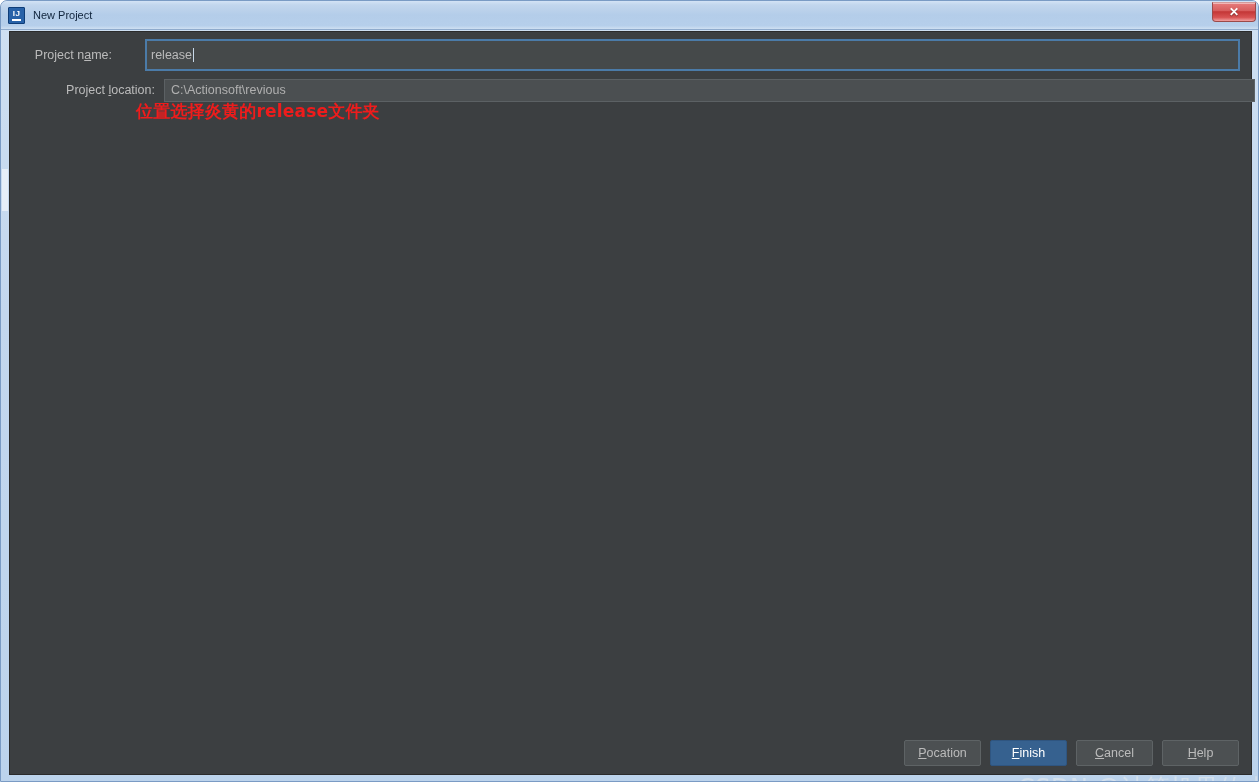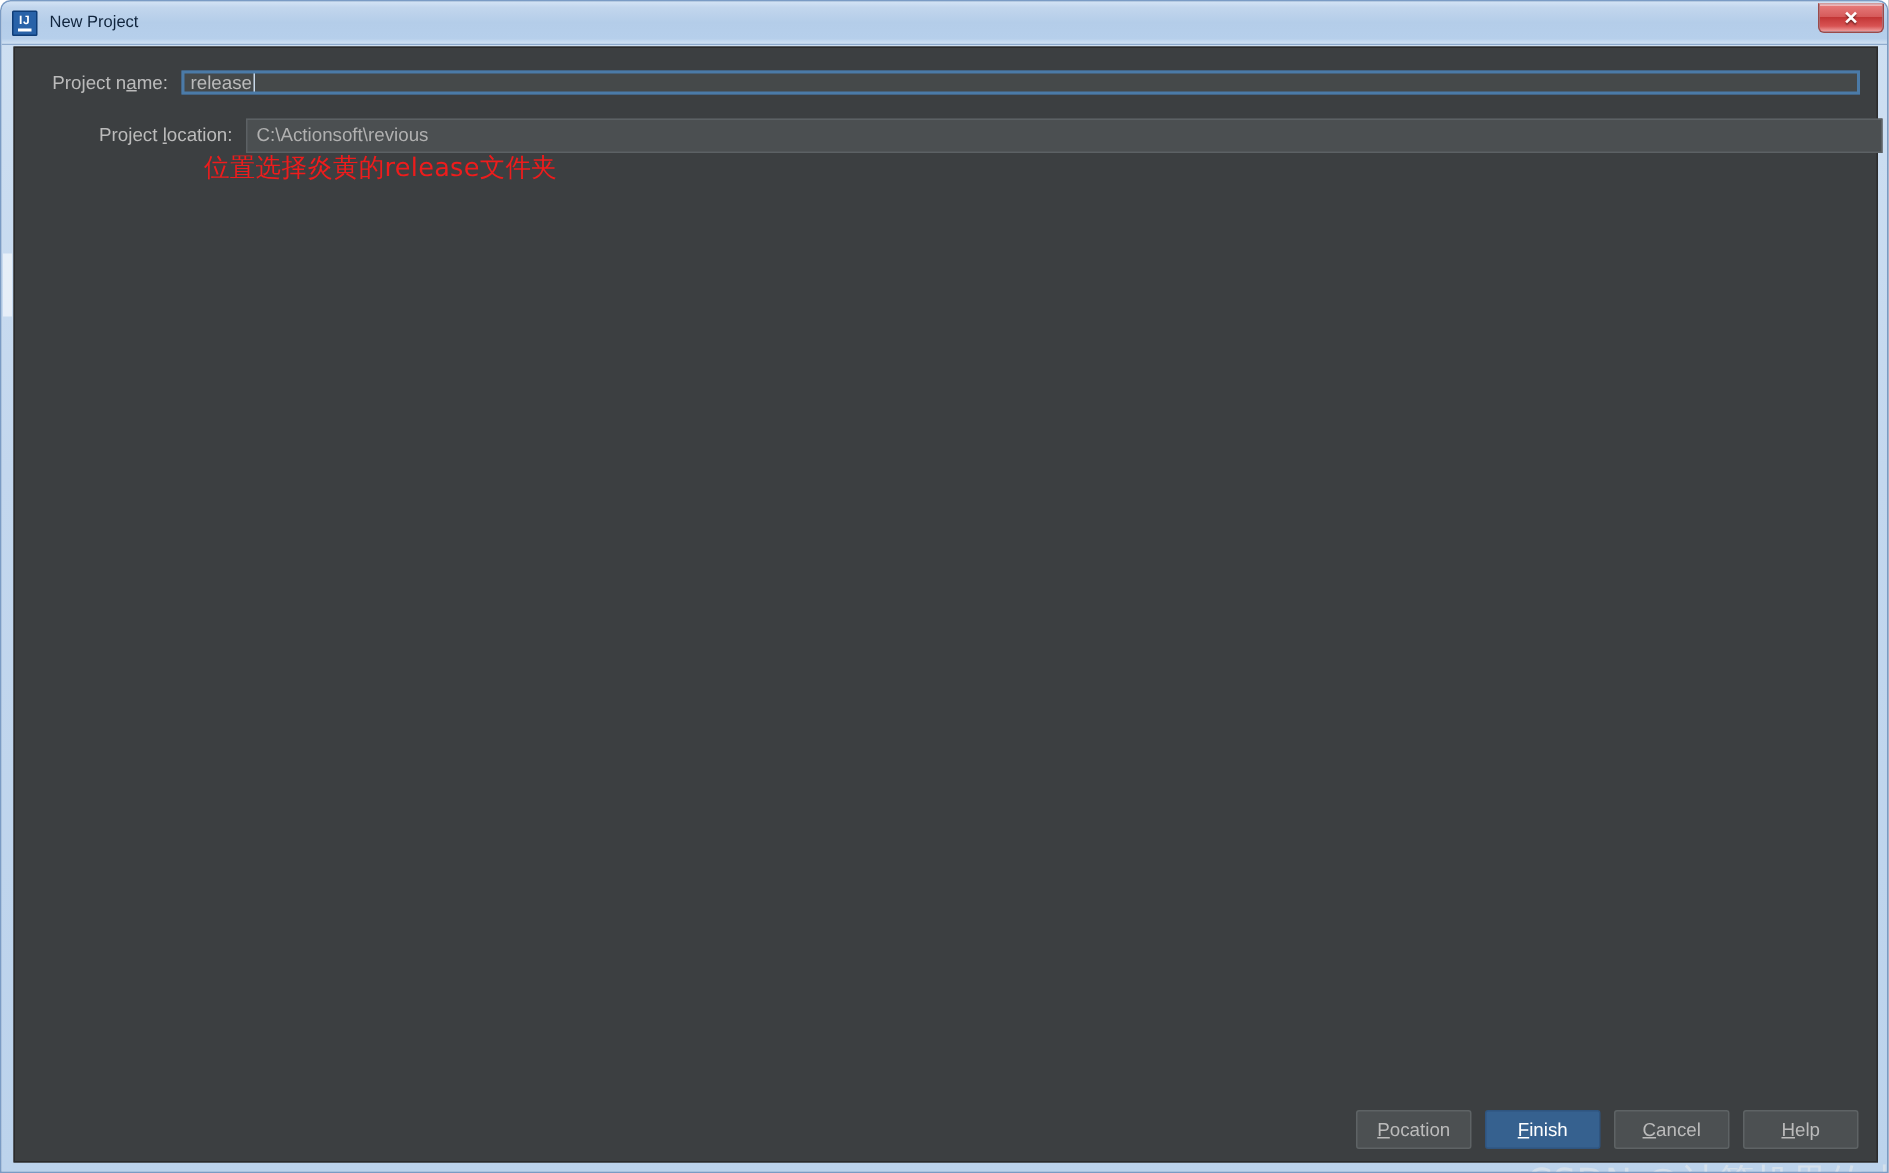--- a/index.html
+++ b/index.html
@@ -99,40 +99,40 @@
     border: 1px solid #2b2b2b;
   }
 
   
   .form-row {
     position: absolute;
     display: flex;
     align-items: center;
     height: 24px;
   }
-  #row-project-name { left: 13px; top: 11px; width: 1217px; }
+  #row-project-name { left: 13px; top: 11px; width: 1217px; gap: 24px; }
   #row-project-location { left: 13px; top: 46px; width: 1217px; margin-left: 43px; }
 
   .field-label {
     width: 98px;
     text-align: right;
     padding-right: 9px;
     font-size: 12.5px;
     color: #bbbbbb;
     font-family: "Liberation Sans", sans-serif;
     white-space: nowrap;
     flex: none;
   }
   .field-label .mn {
     text-decoration: underline;
   }
 
   #project-name-input {
     flex: 1;
-    height: 16px;
+    height: 32px;
     background: #45494a;
     border: 1px solid #3d6185;
     outline: 2px solid #4b7ba8;
     outline-offset: -2px;
     color: #bbbbbb;
     font-size: 12.5px;
     padding: 0 5px;
     font-family: "Liberation Sans", sans-serif;
     line-height: 22px;
     position: relative;
@@ -177,21 +177,21 @@
     padding-bottom: 4px;
   }
 
   
   #annotation {
     position: absolute;
     left: 126px;
     top: 68px;
     color: #ee1c1c;
     font-size: 17px;
-    font-weight: normal;
+    font-weight: bold;
     font-family: "DejaVu Sans", "Liberation Sans", sans-serif;
     white-space: nowrap;
     letter-spacing: 0.2px;
   }
 
   
   #more-settings-row {
     position: absolute;
     left: 13px;
     top: 674px;

